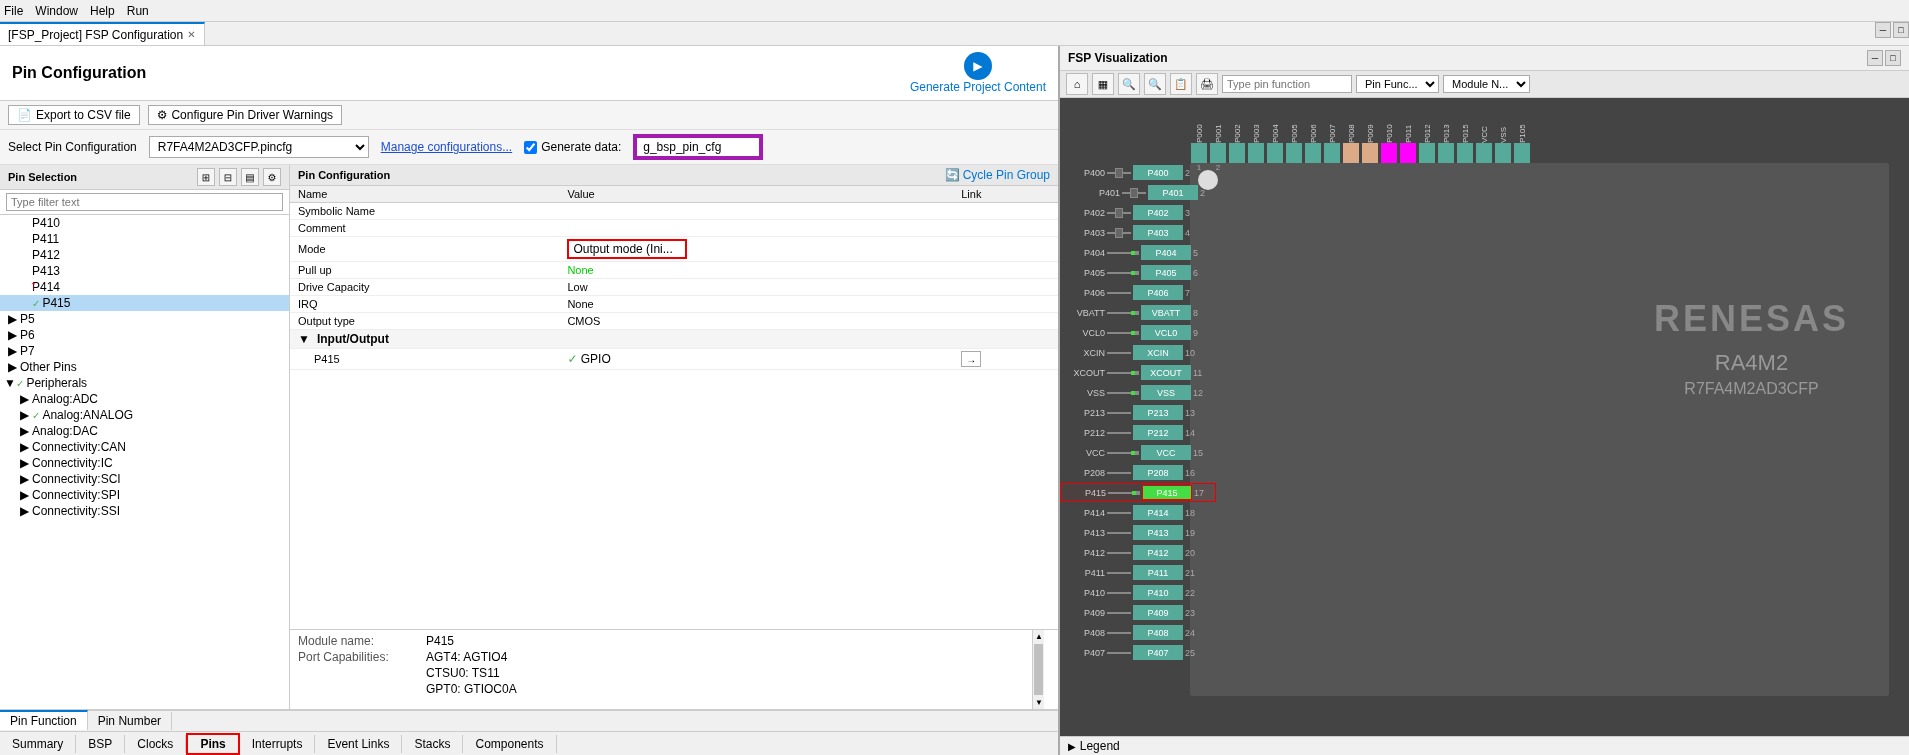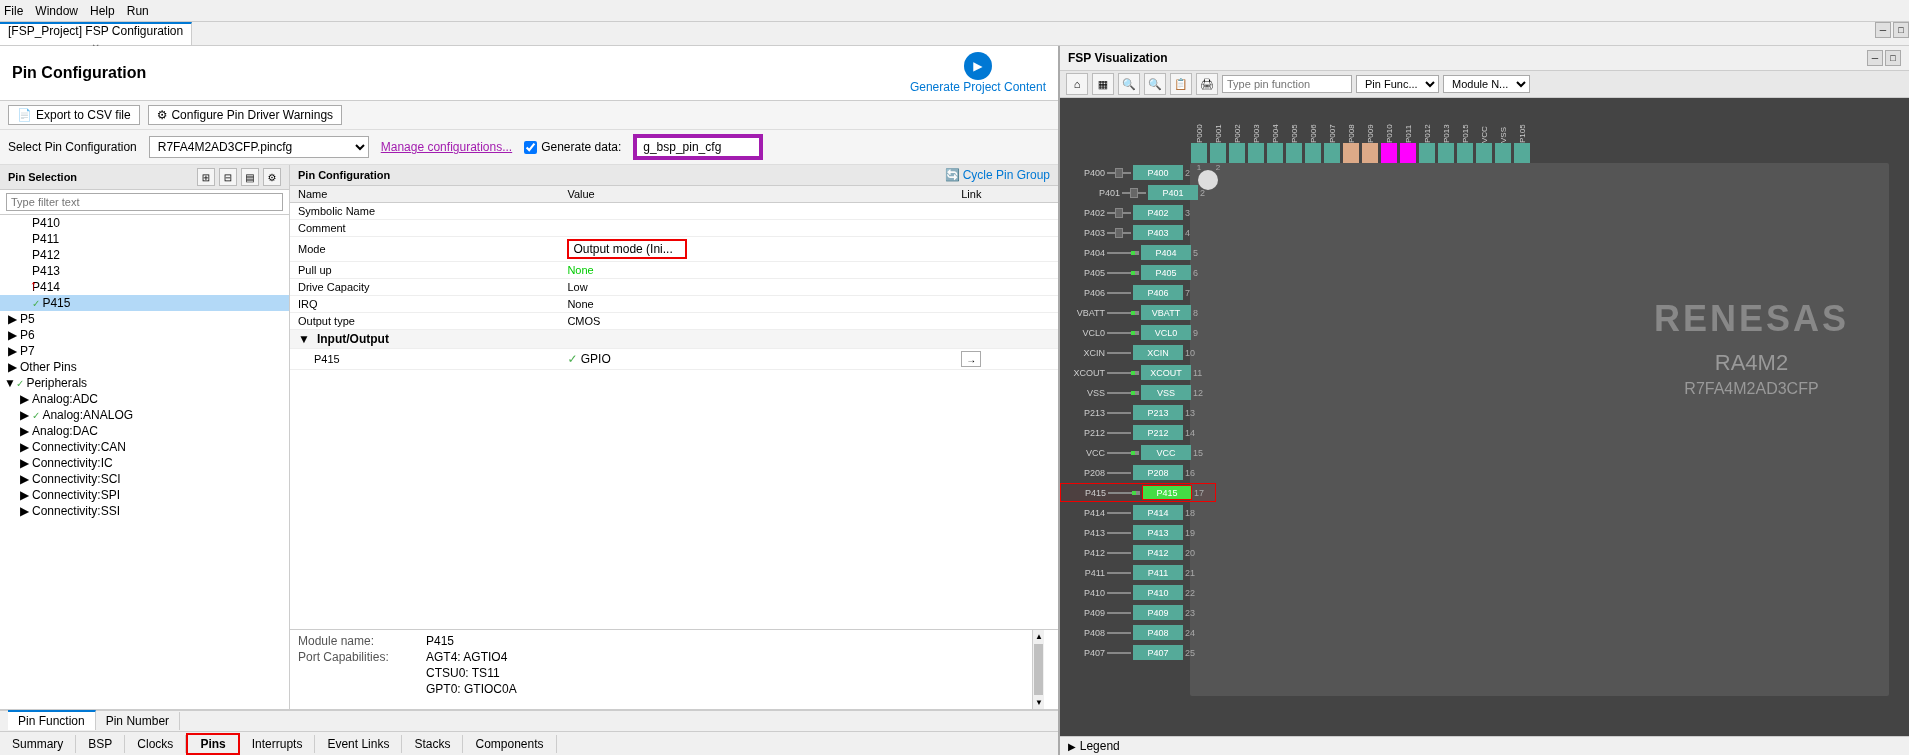--- a/index.html
+++ b/index.html
@@ -5,21 +5,21 @@
     * { box-sizing: border-box; margin: 0; padding: 0; font-family: 'Segoe UI', Arial, sans-serif; font-size: 12px; }
     body { background: #f0f0f0; overflow: hidden; width: 1909px; height: 755px; display: flex; flex-direction: column; }
 
     
     .menubar { background: #f0f0f0; display: flex; align-items: center; padding: 2px 4px; gap: 12px; border-bottom: 1px solid #ccc; height: 22px; }
     .menubar span { cursor: pointer; font-size: 12px; }
 
     
     .tabbar { background: #f0f0f0; display: flex; align-items: stretch; border-bottom: 1px solid #ccc; height: 24px; }
     .tab { display: flex; align-items: center; padding: 0 8px; gap: 4px; border-right: 1px solid #ccc; border-top: 2px solid transparent; cursor: pointer; font-size: 11px; background: #e8e8e8; }
-    .tab.active { background: #fff; border-top: 2px solid #0078d4; flex-direction: column; }
+    .tab.active { background: #fff; border-top: 2px solid #0078d4; }
     .tab-close { font-size: 10px; color: #666; cursor: pointer; }
 
     
     .main-layout { display: flex; flex: 1; overflow: hidden; }
 
     
     .left-panel { width: 1060px; display: flex; flex-direction: column; border-right: 2px solid #aaa; }
 
     
     .panel-header { background: #fff; padding: 6px 12px; border-bottom: 1px solid #ccc; display: flex; align-items: center; justify-content: space-between; }
@@ -29,21 +29,21 @@
     .gen-btn-circle::after { content: '▶'; color: white; font-size: 12px; }
 
     
     .toolbar-row { background: #f5f5f5; padding: 4px 8px; display: flex; align-items: center; gap: 8px; border-bottom: 1px solid #ddd; }
     .toolbar-btn { padding: 2px 8px; border: 1px solid #aaa; background: #fff; cursor: pointer; font-size: 11px; display: flex; align-items: center; gap: 4px; }
     .checkbox-wrap { display: flex; align-items: center; gap: 4px; }
 
     
     .config-row { background: #f5f5f5; padding: 4px 8px; display: flex; align-items: center; gap: 12px; border-bottom: 1px solid #ddd; }
     .config-select { padding: 2px 4px; border: 1px solid #aaa; background: #fff; width: 220px; }
-    .config-link { color: #a21caf; cursor: pointer; text-decoration: underline; }
+    .config-link { color: #1d4ed8; cursor: pointer; text-decoration: underline; }
     .gen-data-input { border: 4px solid #a21caf; padding: 2px 6px; width: 130px; }
 
     
     .content-area { display: flex; flex: 1; overflow: hidden; }
 
     
     .pin-selection { width: 290px; border-right: 1px solid #ccc; display: flex; flex-direction: column; background: #fff; }
     .pin-sel-header { background: #e8e8e8; padding: 3px 8px; display: flex; align-items: center; justify-content: space-between; border-bottom: 1px solid #ccc; }
     .pin-sel-title { font-weight: bold; font-size: 11px; }
     .pin-sel-icons { display: flex; gap: 4px; }
@@ -72,21 +72,21 @@
     .link-arrow { display: inline-block; width: 20px; height: 16px; border: 1px solid #aaa; text-align: center; line-height: 16px; cursor: pointer; font-size: 10px; }
     .section-header td { background: #f5f5f5; font-weight: bold; }
     .gpio-check { color: #4caf50; }
 
     
     .bottom-info { border-top: 1px solid #ccc; background: #fff; padding: 4px 8px; min-height: 80px; position: relative; }
     .bottom-info-row { display: flex; gap: 8px; margin-bottom: 2px; font-size: 11px; }
     .info-label { color: #555; min-width: 120px; }
 
     
-    .bottom-tabs { display: flex; align-items: center; border-top: 2px solid #ccc; background: #f0f0f0; height: 22px; padding-left: 8px; }
+    .bottom-tabs { display: flex; align-items: center; border-top: 2px solid #ccc; background: #f0f0f0; height: 22px; }
     .btab { padding: 2px 10px; cursor: pointer; border-right: 1px solid #ccc; font-size: 11px; }
     .btab.active { background: #fff; border-top: 2px solid #0078d4; margin-top: -2px; }
 
     
     .nav-tabs { display: flex; align-items: center; background: #f0f0f0; border-top: 1px solid #ccc; height: 24px; }
     .ntab { padding: 2px 12px; cursor: pointer; border-right: 1px solid #ccc; font-size: 11px; }
 
     
     .right-panel { flex: 1; display: flex; flex-direction: column; background: #f0f0f0; }
     .fsp-header { background: #f0f0f0; padding: 4px 8px; display: flex; align-items: center; justify-between; border-bottom: 1px solid #ccc; font-weight: bold; font-size: 12px; gap: 8px; }

